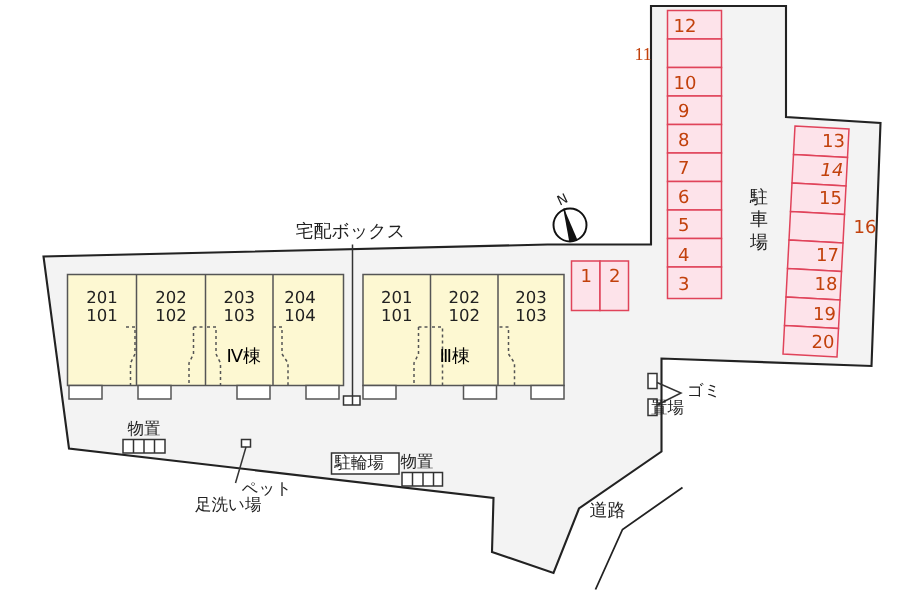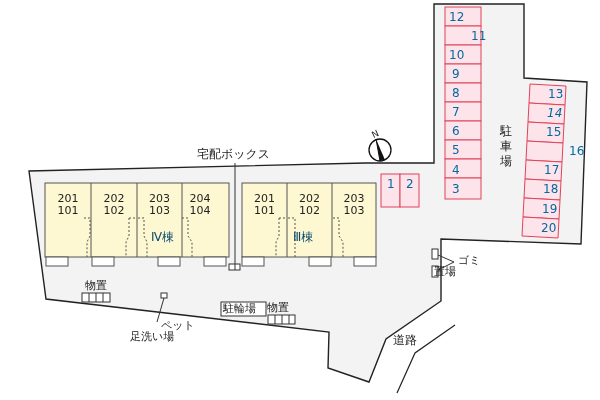--- a/index.html
+++ b/index.html
@@ -1,22 +1,22 @@
 <!DOCTYPE html>
 <html><head>
 <meta charset="utf-8">
 <style>
   html, body { margin:0; padding:0; background:#ffffff; }
   body { width:600px; height:400px; position:relative; overflow:hidden;
          font-family:"DejaVu Sans", "Liberation Sans", sans-serif; color:#222; }
   svg { position:absolute; left:0; top:0; }
   .lbl { position:absolute; font-size:11px; line-height:12px; color:#222; white-space:nowrap; }
   .unit-num { position:absolute; font-size:11px; line-height:12px; text-align:center; color:#222; }
-  .bldg-name { position:absolute; font-size:12px; color:#0c4a6e; }
-  .pnum { position:absolute; font-size:12px; line-height:12px; color:#0369a1; }
+  .bldg-name { position:absolute; font-size:12px; color:#000000; }
+  .pnum { position:absolute; font-size:12px; line-height:12px; color:#c2410c; }
 </style>
 </head>
 <body>
 
 <svg width="600" height="400" viewBox="0 0 600 400">
 
   <polygon points="434,4 524,4 524,78 587,82 581,244 441,239 441,301 386,339 369,382 328,368 329,332 46,299 29,171 365,163 434,163" fill="#f3f3f3" stroke="#222" stroke-width="1.4"></polygon>
 
   <polyline points="455,325 415,353 397,393" fill="none" stroke="#222" stroke-width="1.2"></polyline>
 
@@ -159,21 +159,21 @@
 <div class="lbl" style="left:137px;top:320px;margin-left:24px;">ペット</div>
 <div class="lbl" style="left:130px;top:331px;">足洗い場</div>
 <div class="lbl" style="left:223px;top:303px;">駐輪場</div>
 <div class="lbl" style="left:267px;top:302px;">物置</div>
 <div class="lbl" style="left:393px;top:334px;font-size:12px;">道路</div>
 
 <div class="pnum" style="left:387px;top:178px;">1</div>
 <div class="pnum" style="left:406px;top:178px;">2</div>
 
 <div class="pnum" style="left:449px;top:11px;">12</div>
-<div class="pnum" style="left:471px;top:30px;">11</div>
+<div class="pnum" style="left:423px;top:30px;font-family:Liberation Serif, serif;">11</div>
 <div class="pnum" style="left:449px;top:49px;">10</div>
 <div class="pnum" style="left:452px;top:68px;">9</div>
 <div class="pnum" style="left:452px;top:87px;">8</div>
 <div class="pnum" style="left:452px;top:106px;">7</div>
 <div class="pnum" style="left:452px;top:125px;">6</div>
 <div class="pnum" style="left:452px;top:144px;">5</div>
 <div class="pnum" style="left:452px;top:164px;">4</div>
 <div class="pnum" style="left:452px;top:183px;">3</div>
 
 <div class="pnum" style="left:548px;top:88px;">13</div>

